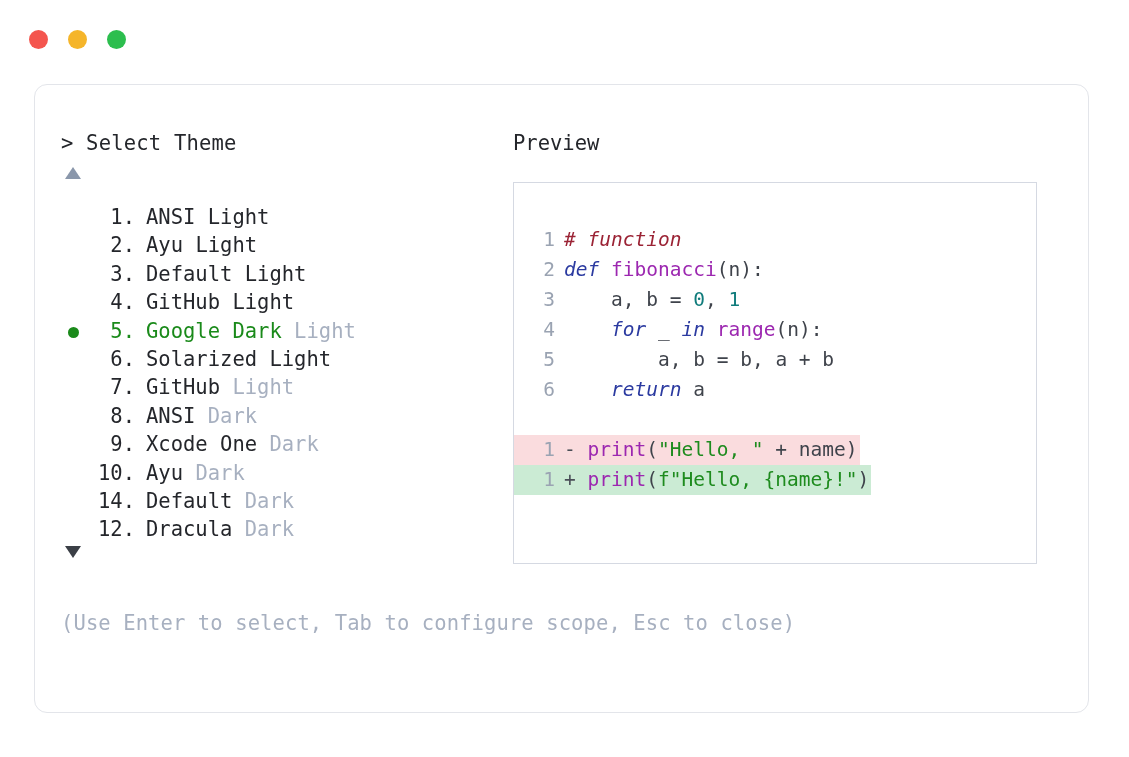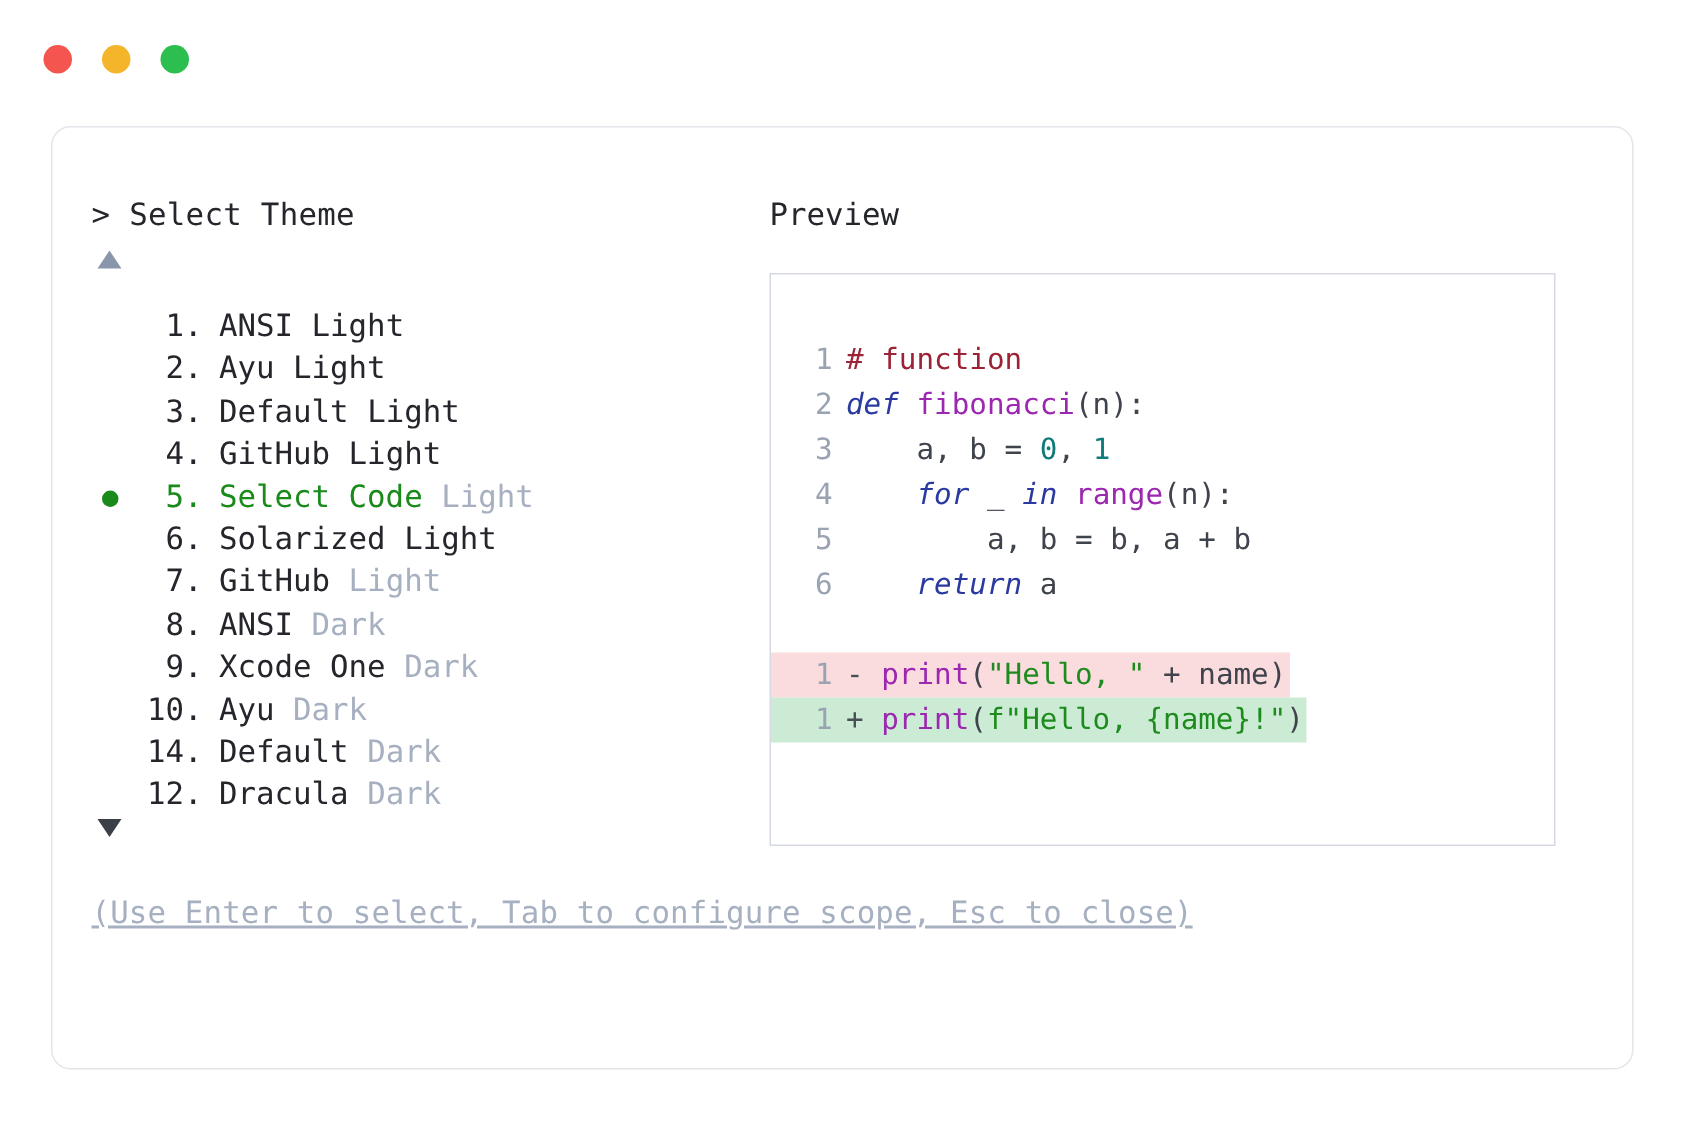--- a/index.html
+++ b/index.html
@@ -81,23 +81,23 @@
   .sfx.muted{color:var(--text-muted);}
 
   .arrow-down{
     margin-top:14px;margin-left:4px;
     width:0;height:0;
     border-left:8px solid transparent;
     border-right:8px solid transparent;
     border-top:12px solid var(--arrow-down);
   }
   .hint{
-    margin-top:38px;
+    margin-top:53px;
     font-size:20.5px;color:var(--text-muted);
-    white-space:pre;letter-spacing:0.1px;text-decoration:underline;
+    white-space:pre;letter-spacing:0.1px;
   }
 
   
   .right{position:absolute;left:478px;top:44px;width:530px;}
   .preview-label{font-size:20.5px;color:var(--text-dark);line-height:28px;white-space:pre;}
   .preview-box{
     margin-top:25px;
     box-sizing:border-box;
     width:524px;height:382px;
     border:1.5px solid var(--preview-border);
@@ -115,21 +115,21 @@
   .diffline .ctext{padding:0 2px 0 0;}
   .diffline.del .ctext{background:var(--diff-del-bg);}
   .diffline.add .ctext{background:var(--diff-add-bg);}
   .diffline.del .ln{background:var(--diff-del-bg);}
   .diffline.add .ln{background:var(--diff-add-bg);}
 
   .t-kw{color:var(--kw-blue);font-style:italic;}
   .t-fn{color:var(--fn-purple);}
   .t-num{color:var(--num-teal);}
   .t-str{color:var(--str-green);}
-  .t-com{color:var(--comment-red);}
+  .t-com{color:var(--comment-red);font-style:italic;}
   .t-pl{color:#3f434b;}
   .t-mark{color:#4a4e57;}
 </style>
 </head>
 <body>
 
 <div class="window">
 
   <div class="traffic">
     <span class="dot red"></span>
@@ -143,21 +143,21 @@
       <div class="left">
         <div class="prompt"><span>&gt;</span> <span>Select Theme</span></div>
 
         <div class="arrow-up"></div>
 
         <div class="list" id="theme-list">
             <div class="row"><span class="bullet-cell"></span><span class="idx">1.</span><span class="nm">ANSI</span><span> </span><span class="sfx">Light</span></div>
             <div class="row"><span class="bullet-cell"></span><span class="idx">2.</span><span class="nm">Ayu</span><span> </span><span class="sfx">Light</span></div>
             <div class="row"><span class="bullet-cell"></span><span class="idx">3.</span><span class="nm">Default</span><span> </span><span class="sfx">Light</span></div>
             <div class="row"><span class="bullet-cell"></span><span class="idx">4.</span><span class="nm">GitHub</span><span> </span><span class="sfx">Light</span></div>
-            <div class="row selected"><span class="bullet-cell"><span class="bullet"></span></span><span class="idx">5.</span><span class="nm">Select Code</span><span> </span><span class="sfx muted">Light</span></div>
+            <div class="row selected"><span class="bullet-cell"><span class="bullet"></span></span><span class="idx">5.</span><span class="nm">Google Dark</span><span> </span><span class="sfx muted">Light</span></div>
             <div class="row"><span class="bullet-cell"></span><span class="idx">6.</span><span class="nm">Solarized</span><span> </span><span class="sfx">Light</span></div>
             <div class="row"><span class="bullet-cell"></span><span class="idx">7.</span><span class="nm">GitHub</span><span> </span><span class="sfx muted">Light</span></div>
             <div class="row"><span class="bullet-cell"></span><span class="idx">8.</span><span class="nm">ANSI</span><span> </span><span class="sfx muted">Dark</span></div>
             <div class="row"><span class="bullet-cell"></span><span class="idx">9.</span><span class="nm">Xcode One</span><span> </span><span class="sfx muted">Dark</span></div>
             <div class="row"><span class="bullet-cell"></span><span class="idx">10.</span><span class="nm">Ayu</span><span> </span><span class="sfx muted">Dark</span></div>
             <div class="row"><span class="bullet-cell"></span><span class="idx">14.</span><span class="nm">Default</span><span> </span><span class="sfx muted">Dark</span></div>
             <div class="row"><span class="bullet-cell"></span><span class="idx">12.</span><span class="nm">Dracula</span><span> </span><span class="sfx muted">Dark</span></div>
           </div>
 
         <div class="arrow-down"></div>

